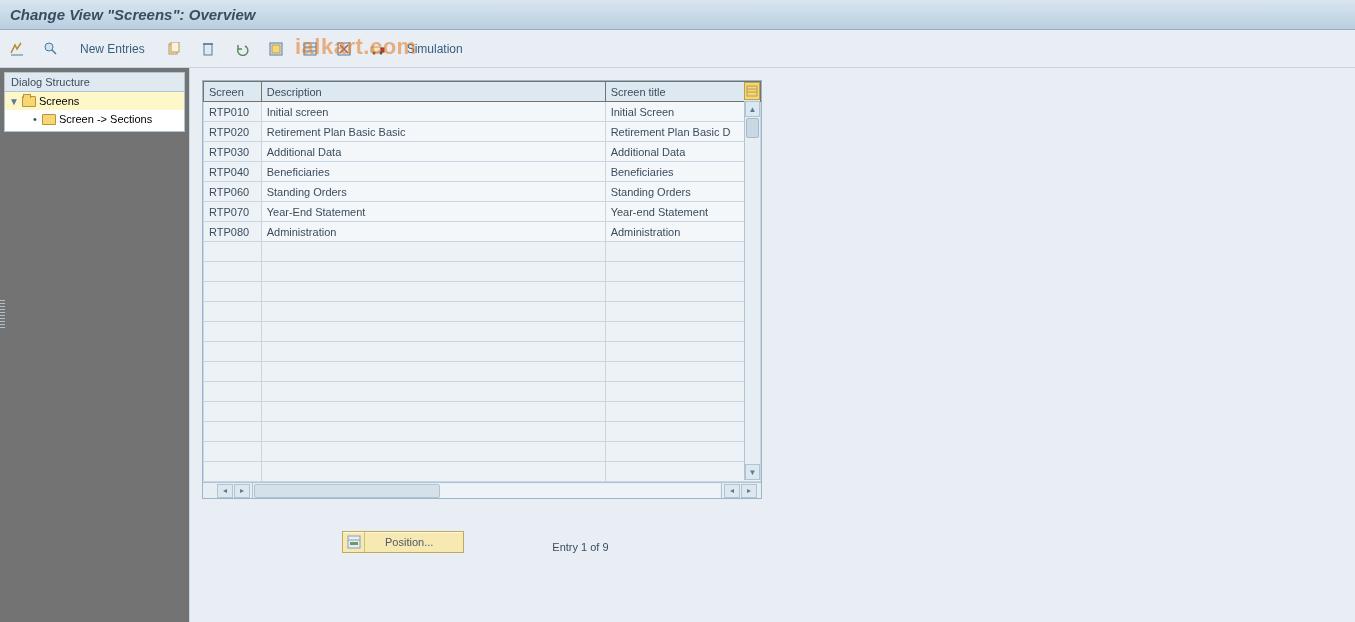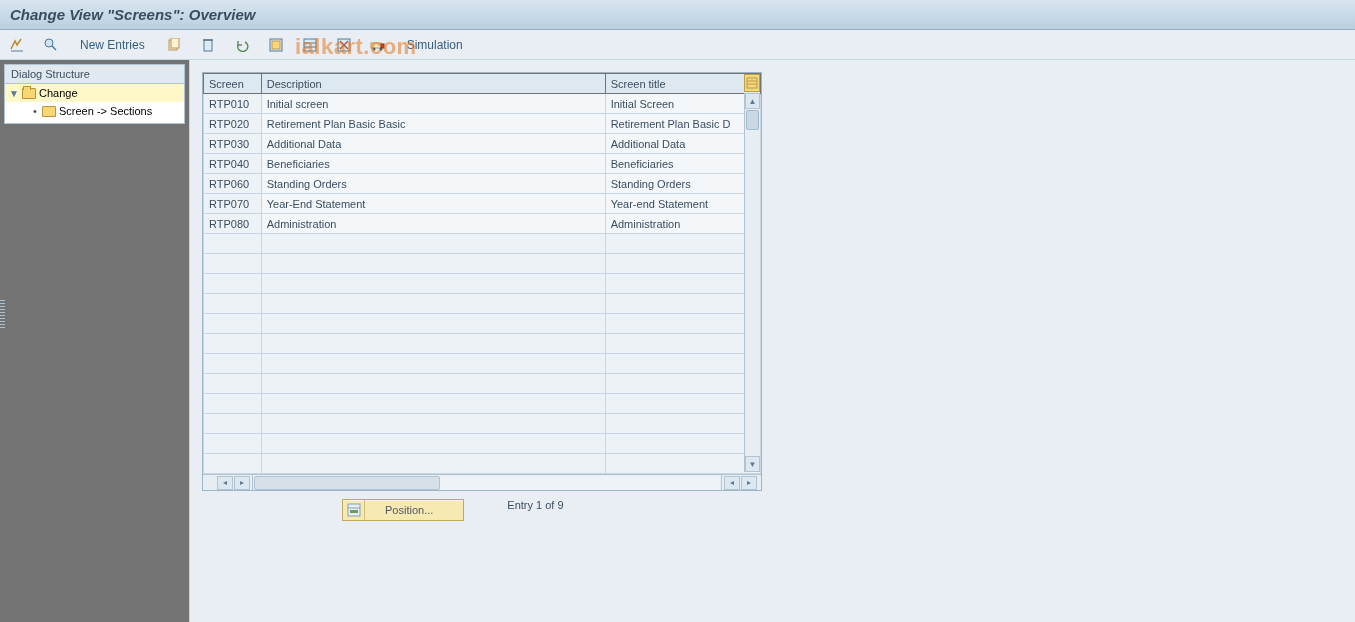--- a/index.html
+++ b/index.html
@@ -21,21 +21,21 @@
     .title-bar h1 {
       font-size: 15px;
       font-style: italic;
       font-weight: bold;
       color: #3a4d5f;
     }
     .toolbar {
       background: #e8eef4;
       border-bottom: 1px solid #c5d5e2;
       padding: 12px 8px;
-      height: 30px;
+      height: 38px;
       display: flex;
       align-items: center;
       gap: 16px;
     }
     .toolbar-icon {
       width: 18px;
       height: 18px;
       display: inline-flex;
       align-items: center;
       justify-content: center;
@@ -178,24 +178,24 @@
     }
     .hscroll .thumb{
       position:absolute;left:0;width:40%;top:0;bottom:0;
       background:#d5e0e9;border:1px solid #b0c4d4;border-radius:2px;
     }
     .hscroll-left-gap{width:50px;border-right:1px solid #b0c4d4;height:100%;
       display:flex;gap:1px;align-items:center;justify-content:flex-end;padding-right:2px;}
     .hscroll-right-gap{width:40px;border-left:1px solid #b0c4d4;height:100%;
       display:flex;gap:1px;align-items:center;padding-left:2px;}
     .footer-row{
-      margin-top:8px;
+      margin-top:32px;
       display:flex;
-      align-items:flex-start;
-      gap:43px;
+      align-items:flex-end;
+      gap:88px;
       padding-left:140px;
     }
     .position-btn{
       display:inline-flex;align-items:center;
       background:#f7e9b2;
       border:1px solid #c0a860;
       height:22px;
       cursor:pointer;
       box-shadow: inset 0 1px 0 #fff8dc;
     }
@@ -299,21 +299,21 @@
 
 <div class="watermark">ialkart.com</div>
 
 <div class="main-area">
   <div class="sidebar">
     <div class="sidebar-header">Dialog Structure</div>
     <div class="tree">
       <div class="tree-item selected">
         <span class="arrow">▼</span>
         <span class="folder-icon open"></span>
-        <span>Change</span>
+        <span>Screens</span>
       </div>
       <div class="tree-item child">
         <span style="font-size:11px;color:#3a4d5f;width:6px;">•</span>
         <span class="folder-icon"></span>
         <span>Screen -&gt; Sections</span>
       </div>
     </div>
     <div class="drag-handle"></div>
   </div>
 

